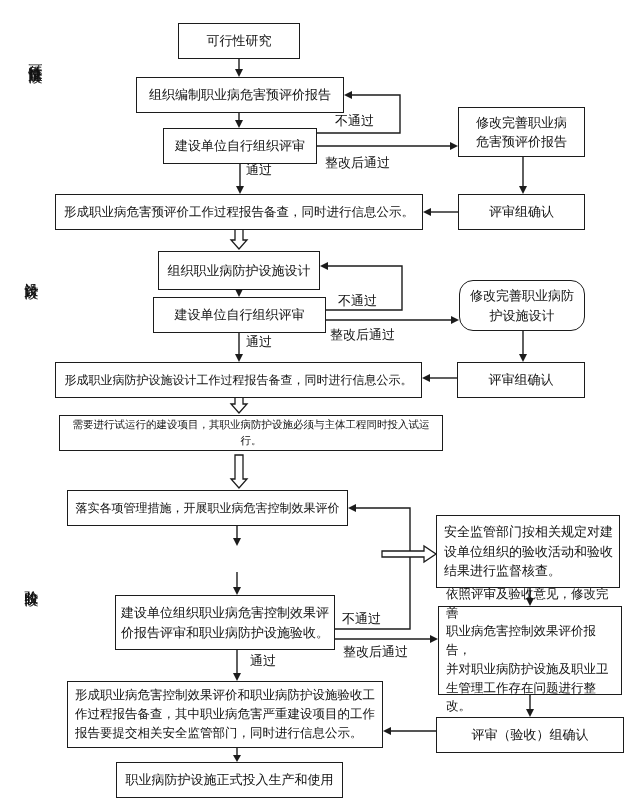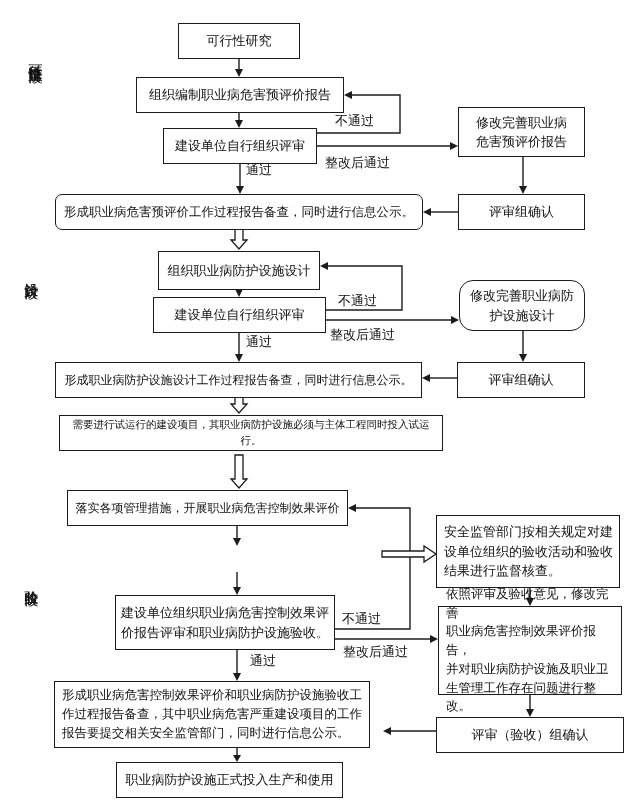--- a/index.html
+++ b/index.html
@@ -22,34 +22,34 @@
     position:absolute;writing-mode:vertical-rl;text-orientation:upright;
     font-size:14px;letter-spacing:1px;line-height:1;white-space:nowrap;
   }
   #ph1{left:29px;top:53px;}
   #ph2{left:25px;top:272px;}
   #ph3{left:25px;top:579px;}
   #a1{left:178px;top:23px;width:122px;height:30px;}
   #a2{left:136px;top:77px;width:208px;height:28px;}
   #a3{left:163px;top:128px;width:154px;height:30px;}
   #a4{left:458px;top:107px;width:127px;height:50px;}
-  #a5{left:55px;top:194px;width:368px;height:32px;font-size:12.5px;border-radius:7px;}
+  #a5{left:55px;top:194px;width:368px;height:32px;font-size:12.5px;}
   #a6{left:458px;top:194px;width:127px;height:31px;}
   #b1{left:158px;top:251px;width:162px;height:39px;}
   #b2{left:153px;top:297px;width:173px;height:30px;}
   #b3{left:459px;top:280px;width:126px;height:51px;border-radius:14px;}
   #b4{left:55px;top:362px;width:367px;height:31px;font-size:12px;}
   #b5{left:457px;top:362px;width:128px;height:29px;}
   #b6{left:59px;top:415px;width:384px;height:31px;font-size:10.5px;}
   #c1{left:67px;top:490px;width:281px;height:33px;font-size:12px;}
   #c2{left:65px;top:546px;width:317px;height:26px;font-size:12px;}
   #c3{left:115px;top:595px;width:220px;height:55px;}
   #c4{left:436px;top:515px;width:184px;height:73px;}
   #c5{left:438px;top:606px;width:184px;height:89px;font-size:12.5px;}
-  #c6{left:54px;top:681px;width:316px;height:67px;font-size:12.5px;}
+  #c6{left:67px;top:681px;width:316px;height:67px;font-size:12.5px;}
   #c7{left:436px;top:717px;width:188px;height:30px;}
   #c8{left:116px;top:762px;width:227px;height:32px;}
   #lb-fail1{left:335px;top:114px;}
   #lb-rect1{left:325px;top:156px;}
   #lb-pass1{left:246px;top:163px;}
   #lb-fail2{left:338px;top:294px;}
   #lb-rect2{left:330px;top:328px;}
   #lb-pass2{left:246px;top:335px;}
   #lb-fail3{left:342px;top:612px;}
   #lb-rect3{left:343px;top:645px;}

